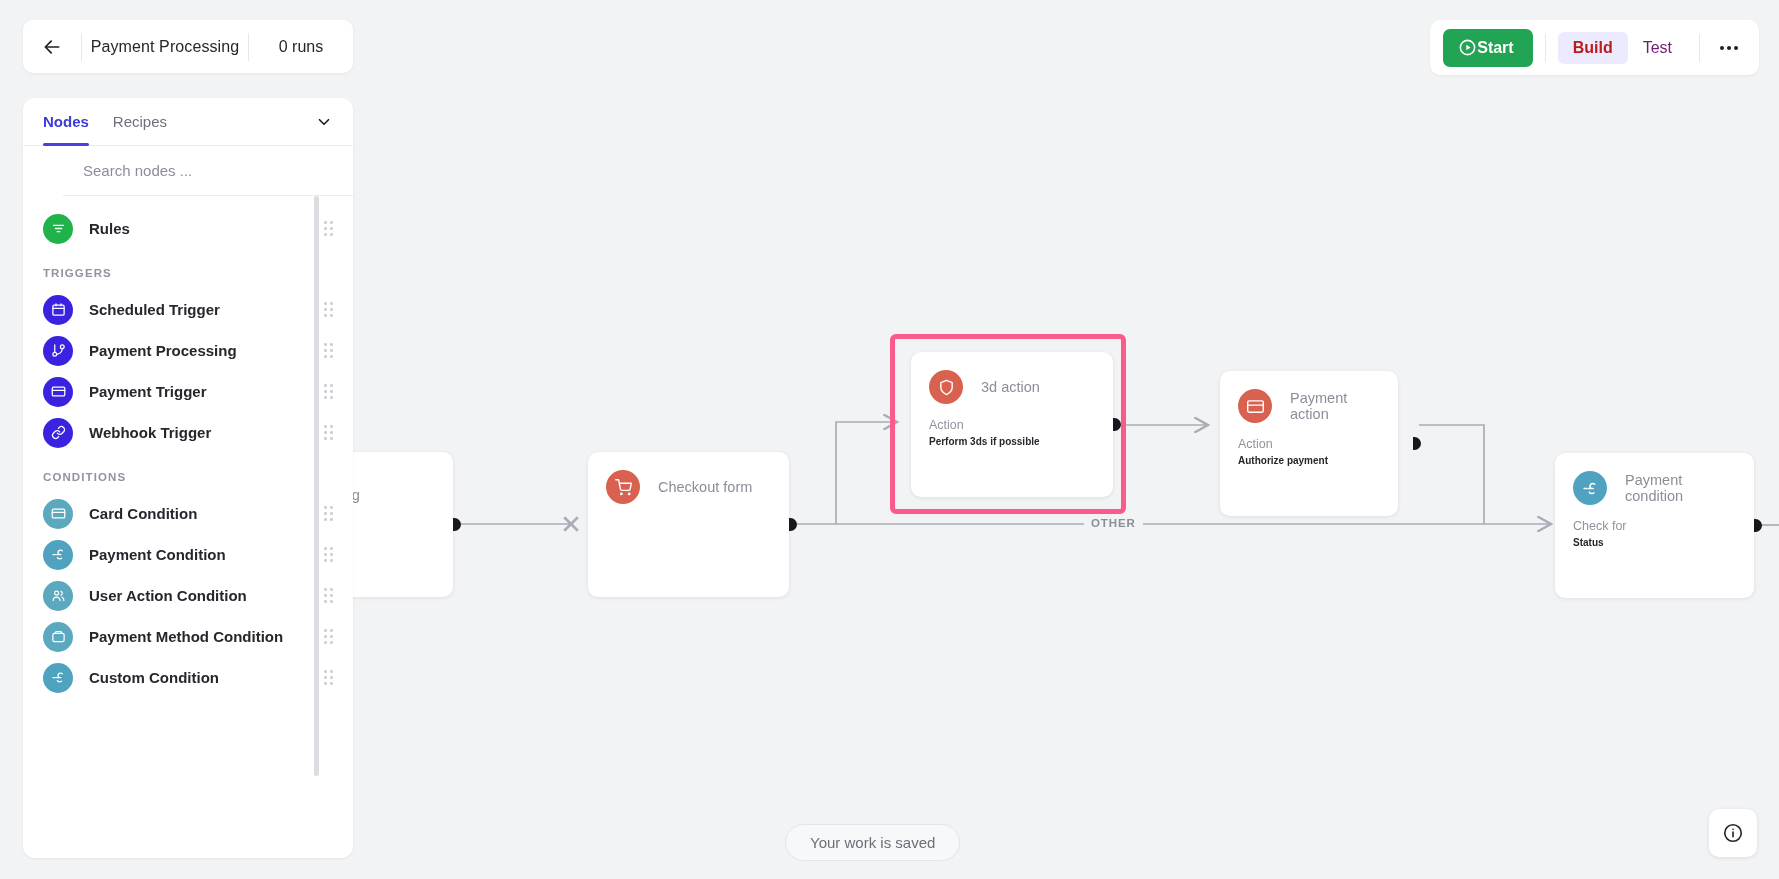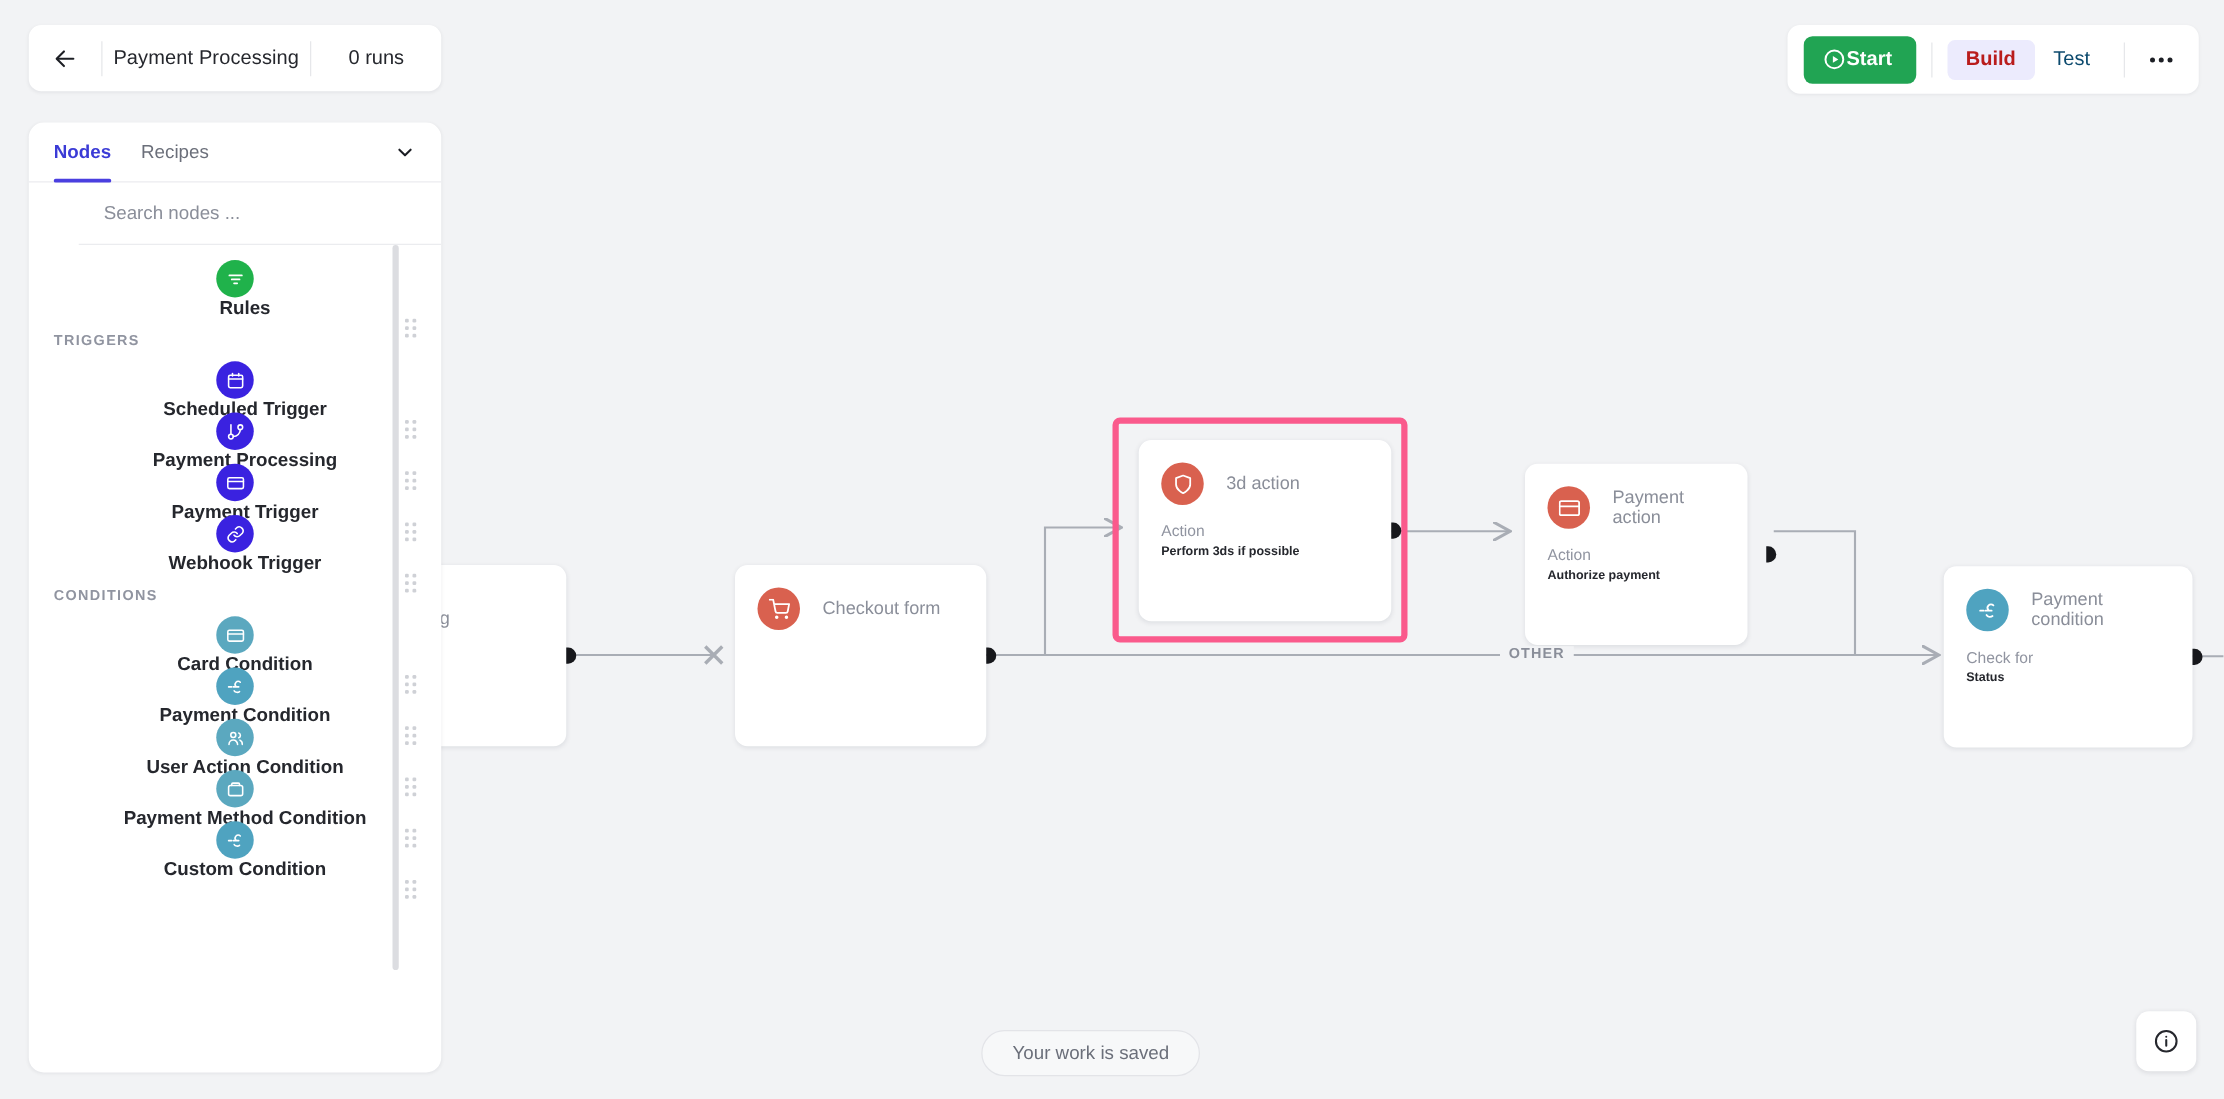--- a/index.html
+++ b/index.html
@@ -40,21 +40,21 @@
   .start-btn {
     display: flex; align-items: center; gap: 0;
     background: #21a453; color: #fff; border: none;
     height: 38px; padding: 0 19px 0 15px; border-radius: 7px;
     font-size: 16px; font-weight: 700; cursor: pointer;
     font-family: "Liberation Sans", sans-serif;
   }
   .topbar-right .vdiv { margin: 0 12px; }
   .seg-btn {
     height: 32px; padding: 0 15px; border-radius: 6px; border: none; background: transparent;
-    font-size: 16px; color: #0c4a6e; cursor: pointer;
+    font-size: 16px; color: #701a75; cursor: pointer;
     font-family: "Liberation Sans", sans-serif;
     display: flex; align-items: center;
   }
   .seg-btn.active { background: #ecebfd; color: #b91c1c; font-weight: 700; }
   .dots-btn {
     width: 34px; height: 32px; border: none; background: transparent; cursor: pointer;
     display: flex; align-items: center; justify-content: center; gap: 3px;
   }
   .dots-btn i { width: 4px; height: 4px; border-radius: 50%; background: #1d1f25; display: block; }
 
@@ -92,21 +92,21 @@
   .sb-list { flex: 1; overflow-y: auto; padding: 12px 0 20px 0; position: relative; }
   .sb-scroll {
     position: absolute; left: 314px; top: 196px; width: 5px; height: 580px;
     background: #dcdde1; border-radius: 3px;
   }
   .sb-group-label {
     font-size: 11.5px; letter-spacing: 1.1px; color: #9094a0; font-weight: 700;
     padding: 18px 0 10px 20px;
   }
   .sb-item {
-    display: flex; align-items: center; height: 41px; padding: 0 20px; cursor: grab; flex-direction: column;
+    display: flex; align-items: center; height: 41px; padding: 0 20px; cursor: grab;
   }
   .sb-ic {
     width: 30px; height: 30px; border-radius: 50%; flex: none;
     display: flex; align-items: center; justify-content: center; color: #fff;
   }
   .sb-name { margin-left: 16px; font-size: 15px; color: #25272d; font-weight: 700; }
   .sb-handle {
     margin-left: auto; display: grid; grid-template-columns: repeat(2, 3px);
     grid-gap: 3px; opacity: .55;
   }
@@ -261,21 +261,21 @@
         </div>
         <div class="node-title">Payment condition</div>
       </div>
       <div class="node-body">
         <div class="node-field-label">Check for</div>
         <div class="node-field-value">Status</div>
       </div>
       <div class="port" style="left:199px; top:66px;"></div>
     </div>
 
-    <div class="edge-label" style="left:1200px; top:517px;">OTHER</div>
+    <div class="edge-label" style="left:1084px; top:517px;">OTHER</div>
   </div>
 
   <div class="topbar-left">
     <div class="back-btn">
       <svg width="20" height="20" viewBox="0 0 24 24" fill="none" stroke="#1d1f25" stroke-width="2" stroke-linecap="round" stroke-linejoin="round">
         <line x1="20" y1="12" x2="5" y2="12"></line>
           <polyline points="11 19 4 12 11 5"></polyline>
       </svg>
     </div>
     <div class="vdiv"></div>

